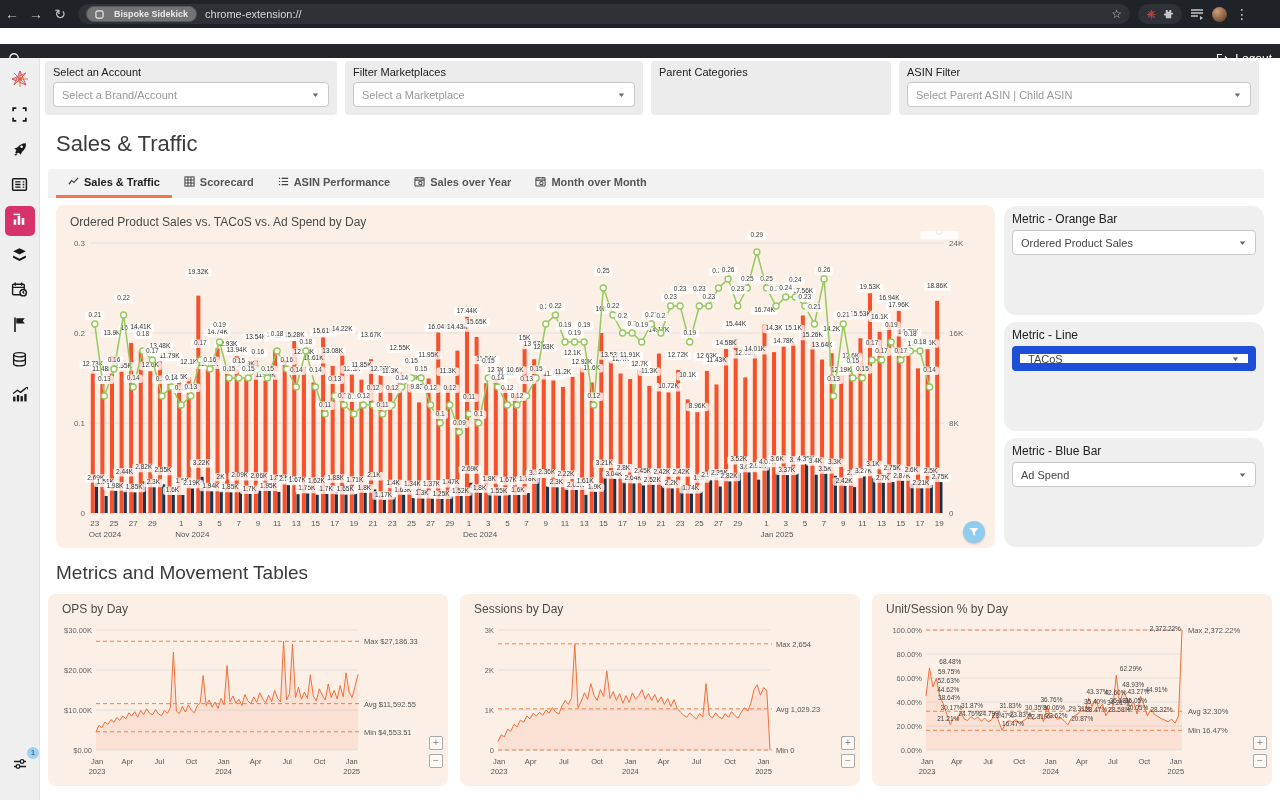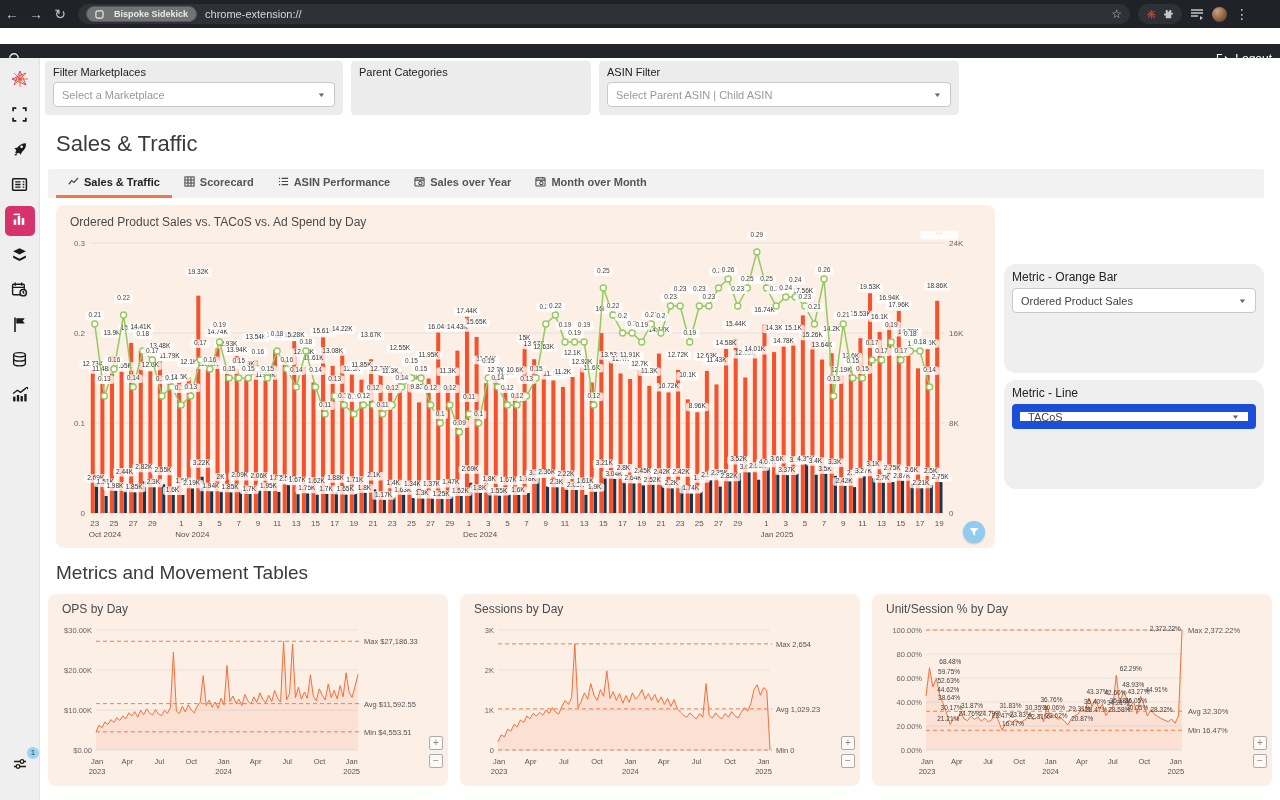--- a/index.html
+++ b/index.html
@@ -204,20 +204,27 @@
           <path d="M2 5.5h12M2 10.5h12"></path>
           <circle cx="10" cy="5.5" r="1.8" fill="#fff"></circle>
           <circle cx="6" cy="10.5" r="1.8" fill="#fff"></circle>
         </svg></span>
       <span class="badge">1</span>
     </div>
   </div>
 
 <div id="content">
   <div id="filter-row">
+      <div class="filter-card" style="width: 292px;">
+        <div class="filter-label">Select an Account</div>
+        <div class="sel">
+          <span>Select a Brand/Account</span>
+          <span class="chev">▼</span>
+        </div>
+      </div>
       <div class="filter-card" style="width: 298px;">
         <div class="filter-label">Filter Marketplaces</div>
         <div class="sel">
           <span>Select a Marketplace</span>
           <span class="chev">▼</span>
         </div>
       </div>
       <div class="filter-card" style="width: 240px;">
         <div class="filter-label">Parent Categories</div>
       </div>
@@ -1148,20 +1155,27 @@
             <span class="chev">▼</span>
           </div>
         </div>
         <div class="metric-card">
           <div class="filter-label">Metric - Line</div>
           <div class="sel value focused">
             <span>TACoS</span>
             <span class="chev">▼</span>
           </div>
         </div>
+        <div class="metric-card">
+          <div class="filter-label">Metric - Blue Bar</div>
+          <div class="sel value">
+            <span>Ad Spend</span>
+            <span class="chev">▼</span>
+          </div>
+        </div>
       </div>
   </div>
   <h2>Metrics and Movement Tables</h2>
   <div id="small-charts">
       <div class="small-card"><div class="card-title">OPS by Day</div><svg width="392" height="168" viewBox="0 0 392 168">
           <line x1="40" y1="132" x2="302" y2="132" stroke="#ddd" stroke-width="0.8"></line>
           <text x="36" y="135" font-size="7.5" text-anchor="end" fill="#666" font-weight="normal">$0.00</text>
           <line x1="40" y1="92" x2="302" y2="92" stroke="#ddd" stroke-width="0.8"></line>
           <text x="36" y="95" font-size="7.5" text-anchor="end" fill="#666" font-weight="normal">$10.00K</text>
           <line x1="40" y1="52" x2="302" y2="52" stroke="#ddd" stroke-width="0.8"></line>

